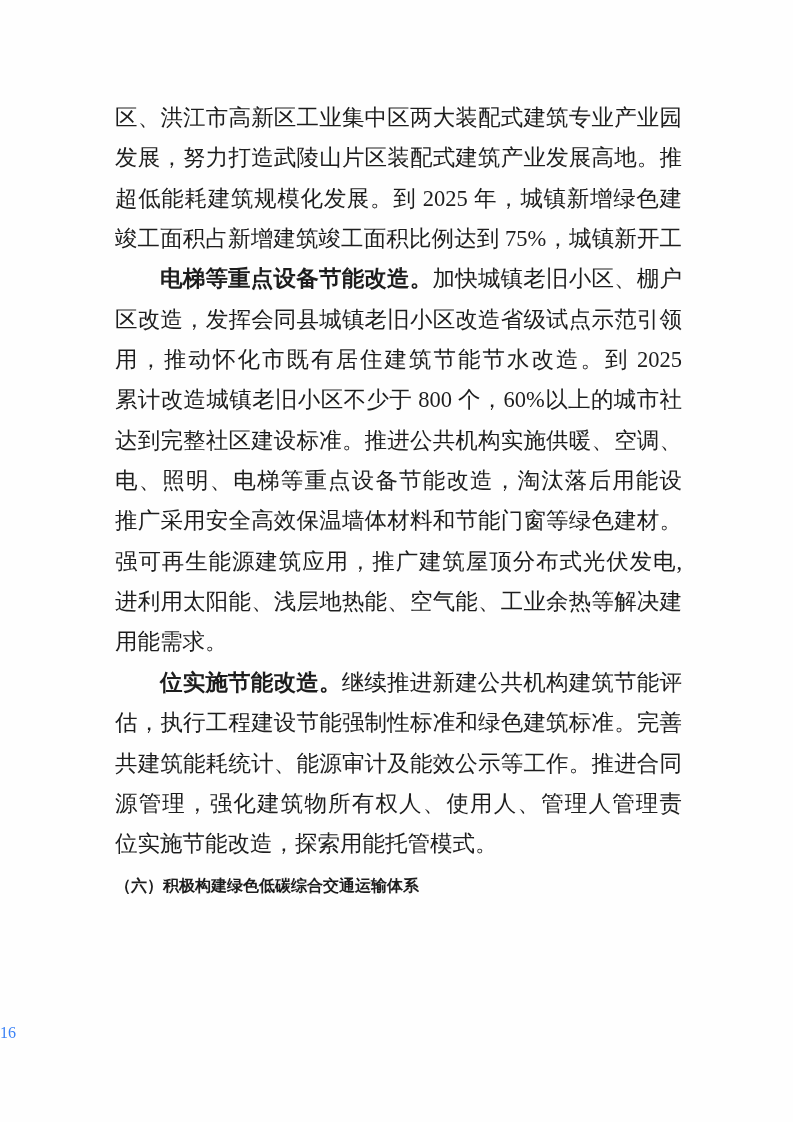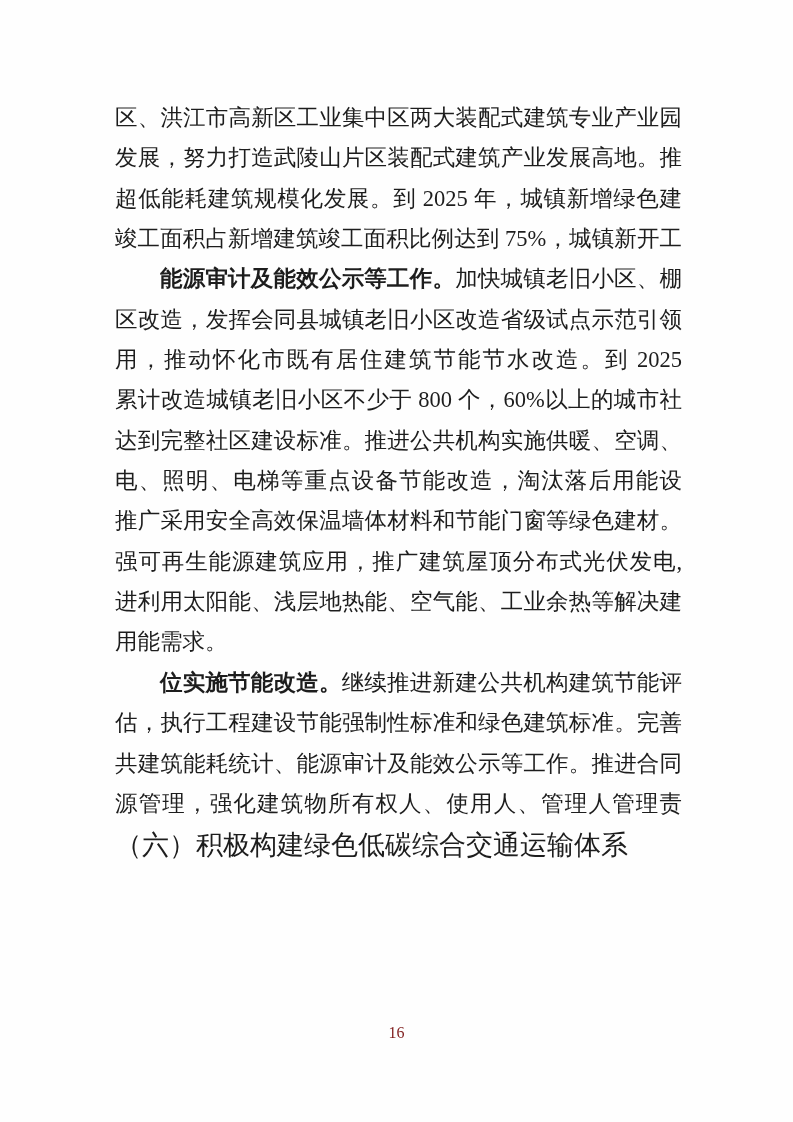--- a/index.html
+++ b/index.html
@@ -40,65 +40,66 @@
     text-align-last: left;
   }
   .line.indent {
     text-indent: 45px;
   }
   .bold-lead {
     font-weight: 700;
   }
   .heading {
     margin: 1px 0 0 0;
-    font-size: 27px;
+    font-size: 16px;
     line-height: 40.35px;
-    font-weight: 400;
+    font-weight: 700;
   }
   .page-number {
     position: absolute;
     top: 1022px;
     left: 0;
     width: 100%;
-    text-align: center;
+    text-align: left;
     font-size: 16px;
     line-height: 22px;
-    color: #7f1d1d;
+    color: #3b82f6;
   }
 </style>
 </head>
 <body>
 
 <div class="page">
   <div class="body-text">
 
     <div class="para">
       <span class="line">区、洪江市高新区工业集中区两大装配式建筑专业产业园区</span>
       <span class="line">发展，努力打造武陵山片区装配式建筑产业发展高地。推动</span>
       <span class="line">超低能耗建筑规模化发展。到 2025 年，城镇新增绿色建筑</span>
       <span class="line">竣工面积占新增建筑竣工面积比例达到 75%，城镇新开工装</span>
     </div>
 
     <div class="para">
-      <span class="line indent"><span class="bold-lead">能源审计及能效公示等工作。</span><span>加快城镇老旧小区、棚户</span></span>
+      <span class="line indent"><span class="bold-lead">电梯等重点设备节能改造。</span><span>加快城镇老旧小区、棚户</span></span>
       <span class="line">区改造，发挥会同县城镇老旧小区改造省级试点示范引领作</span>
       <span class="line">用，推动怀化市既有居住建筑节能节水改造。到 2025 年，</span>
       <span class="line">累计改造城镇老旧小区不少于 800 个，60%以上的城市社区</span>
       <span class="line">达到完整社区建设标准。推进公共机构实施供暖、空调、配</span>
       <span class="line">电、照明、电梯等重点设备节能改造，淘汰落后用能设施，</span>
       <span class="line">推广采用安全高效保温墙体材料和节能门窗等绿色建材。加</span>
       <span class="line">强可再生能源建筑应用，推广建筑屋顶分布式光伏发电,推</span>
       <span class="line">进利用太阳能、浅层地热能、空气能、工业余热等解决建筑</span>
       <span class="line last">用能需求。</span>
     </div>
 
     <div class="para">
       <span class="line indent"><span class="bold-lead">位实施节能改造。</span><span>继续推进新建公共机构建筑节能评</span></span>
       <span class="line">估，执行工程建设节能强制性标准和绿色建筑标准。完善公</span>
       <span class="line">共建筑能耗统计、能源审计及能效公示等工作。推进合同能</span>
       <span class="line">源管理，强化建筑物所有权人、使用人、管理人管理责任，</span>
+      <span class="line last">位实施节能改造，探索用能托管模式。</span>
     </div>
 
     <div class="heading">（六）积极构建绿色低碳综合交通运输体系</div>
   </div>
 
   <div class="page-number">16</div>
 </div>
 
 </body></html>

